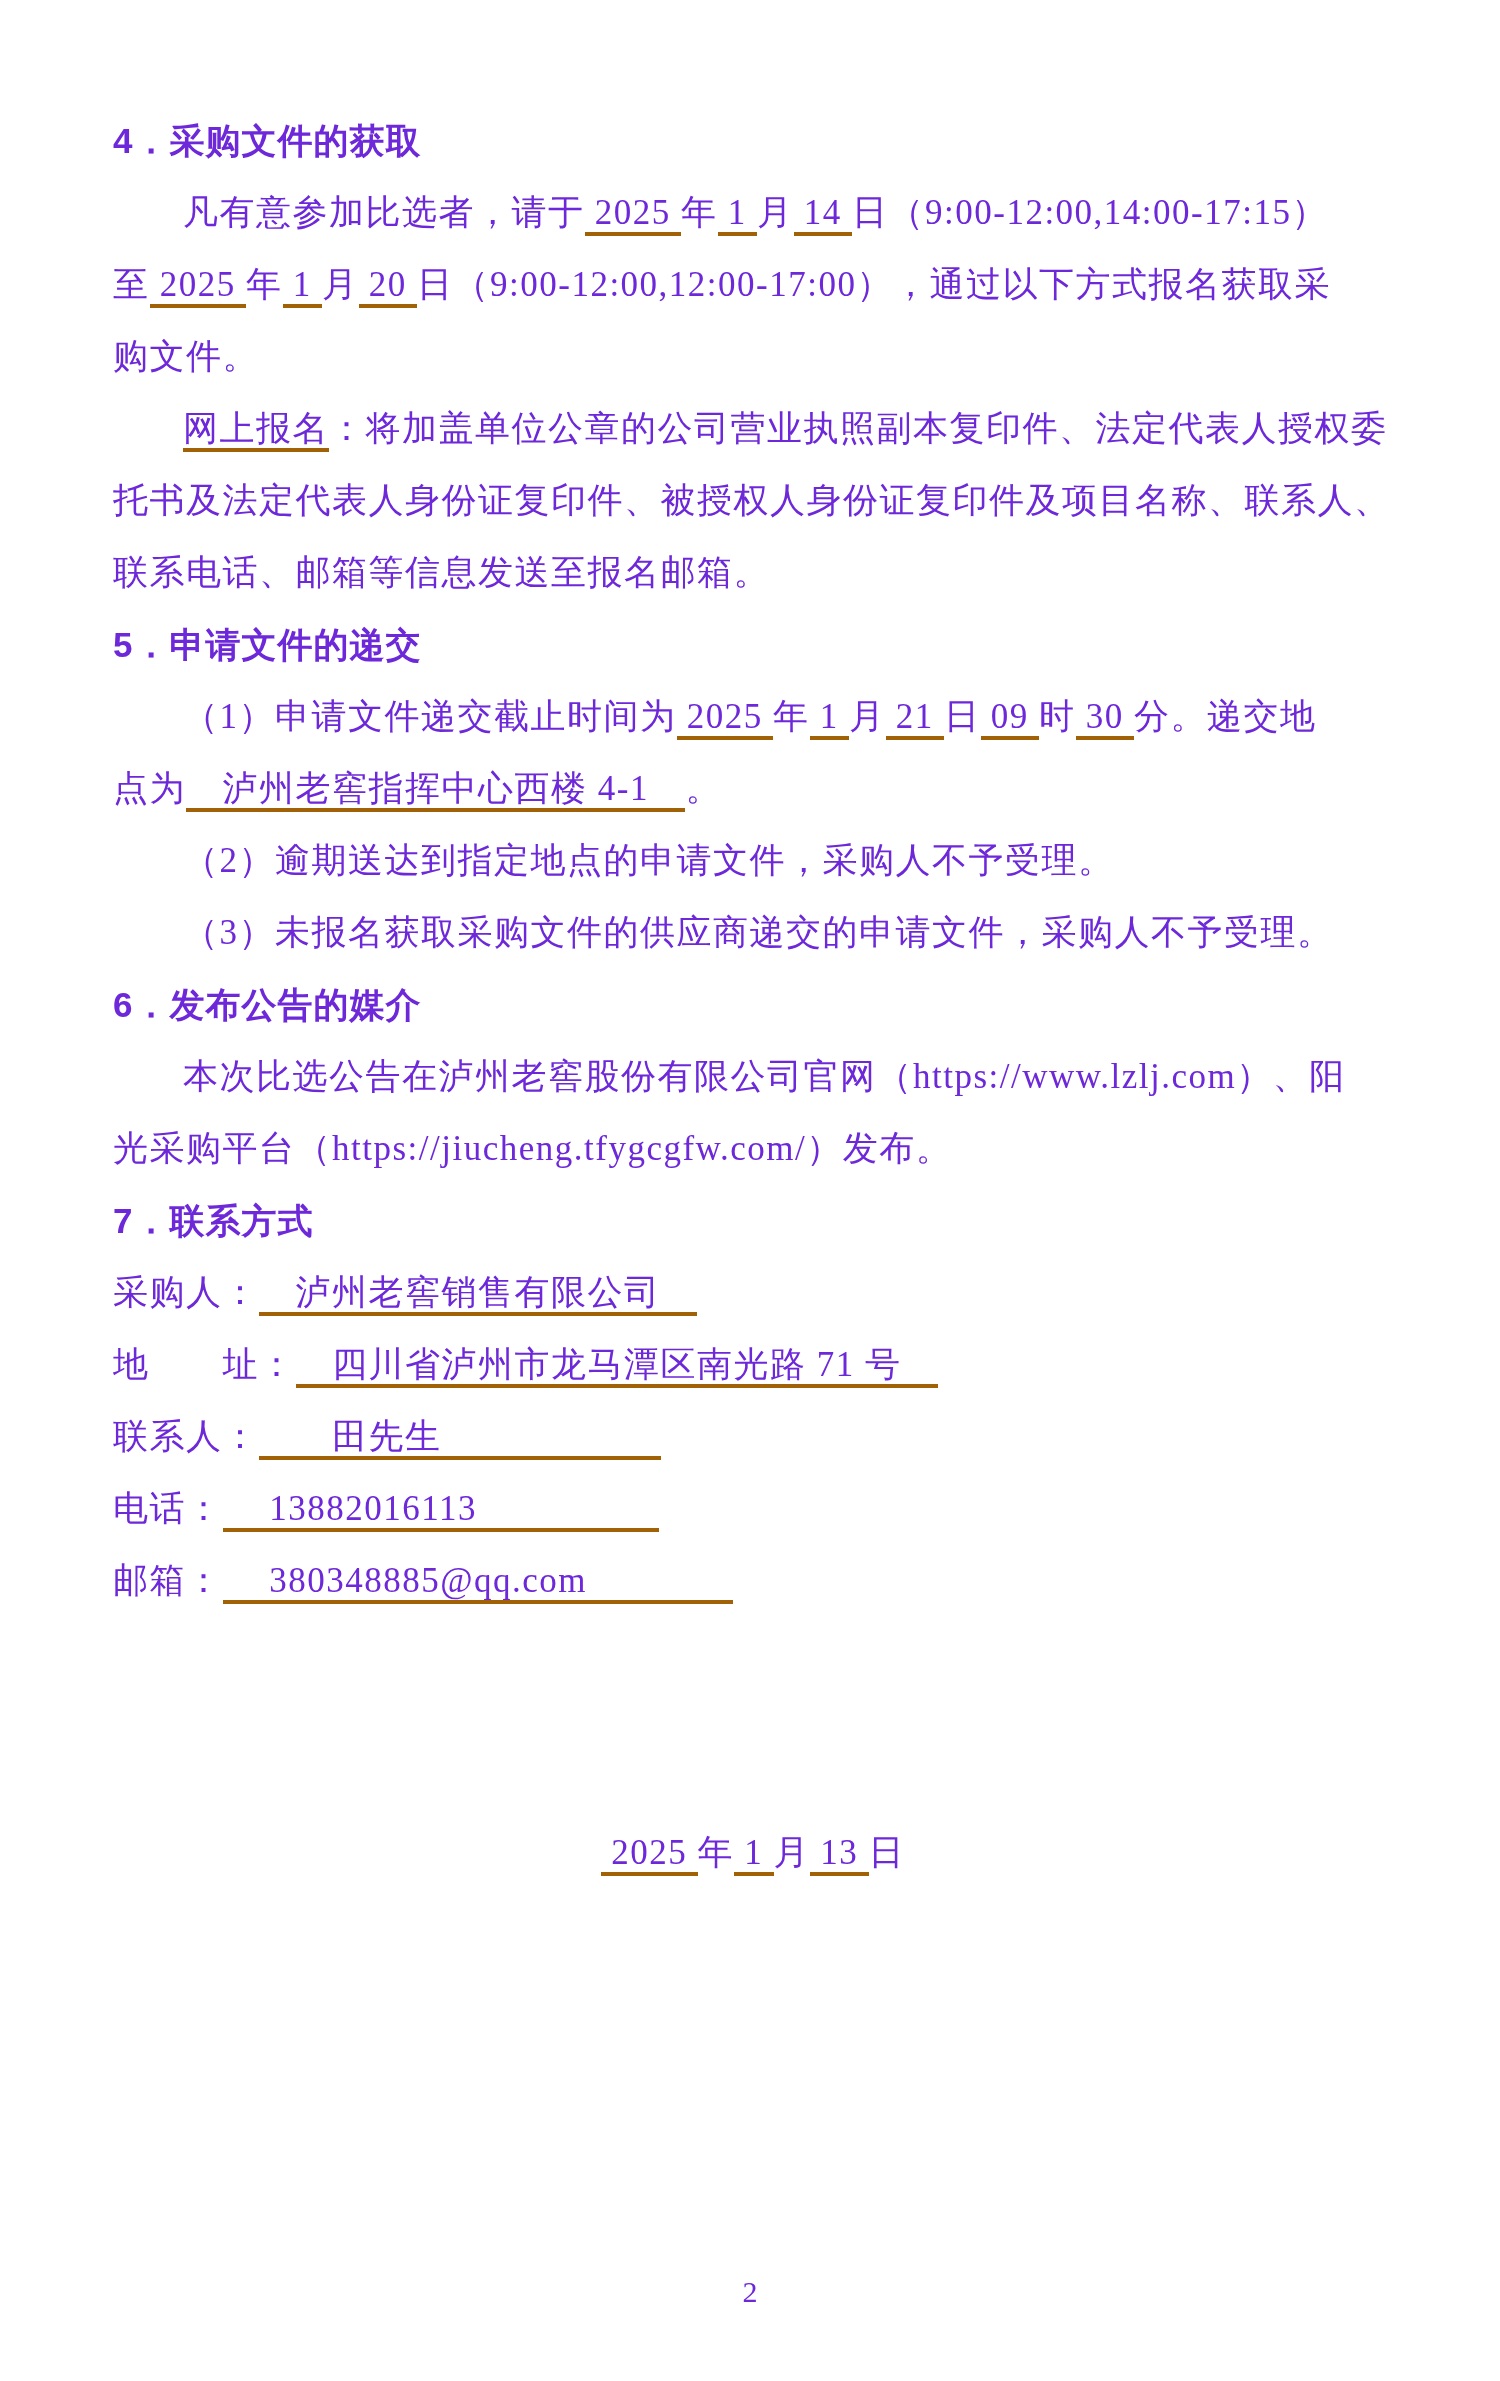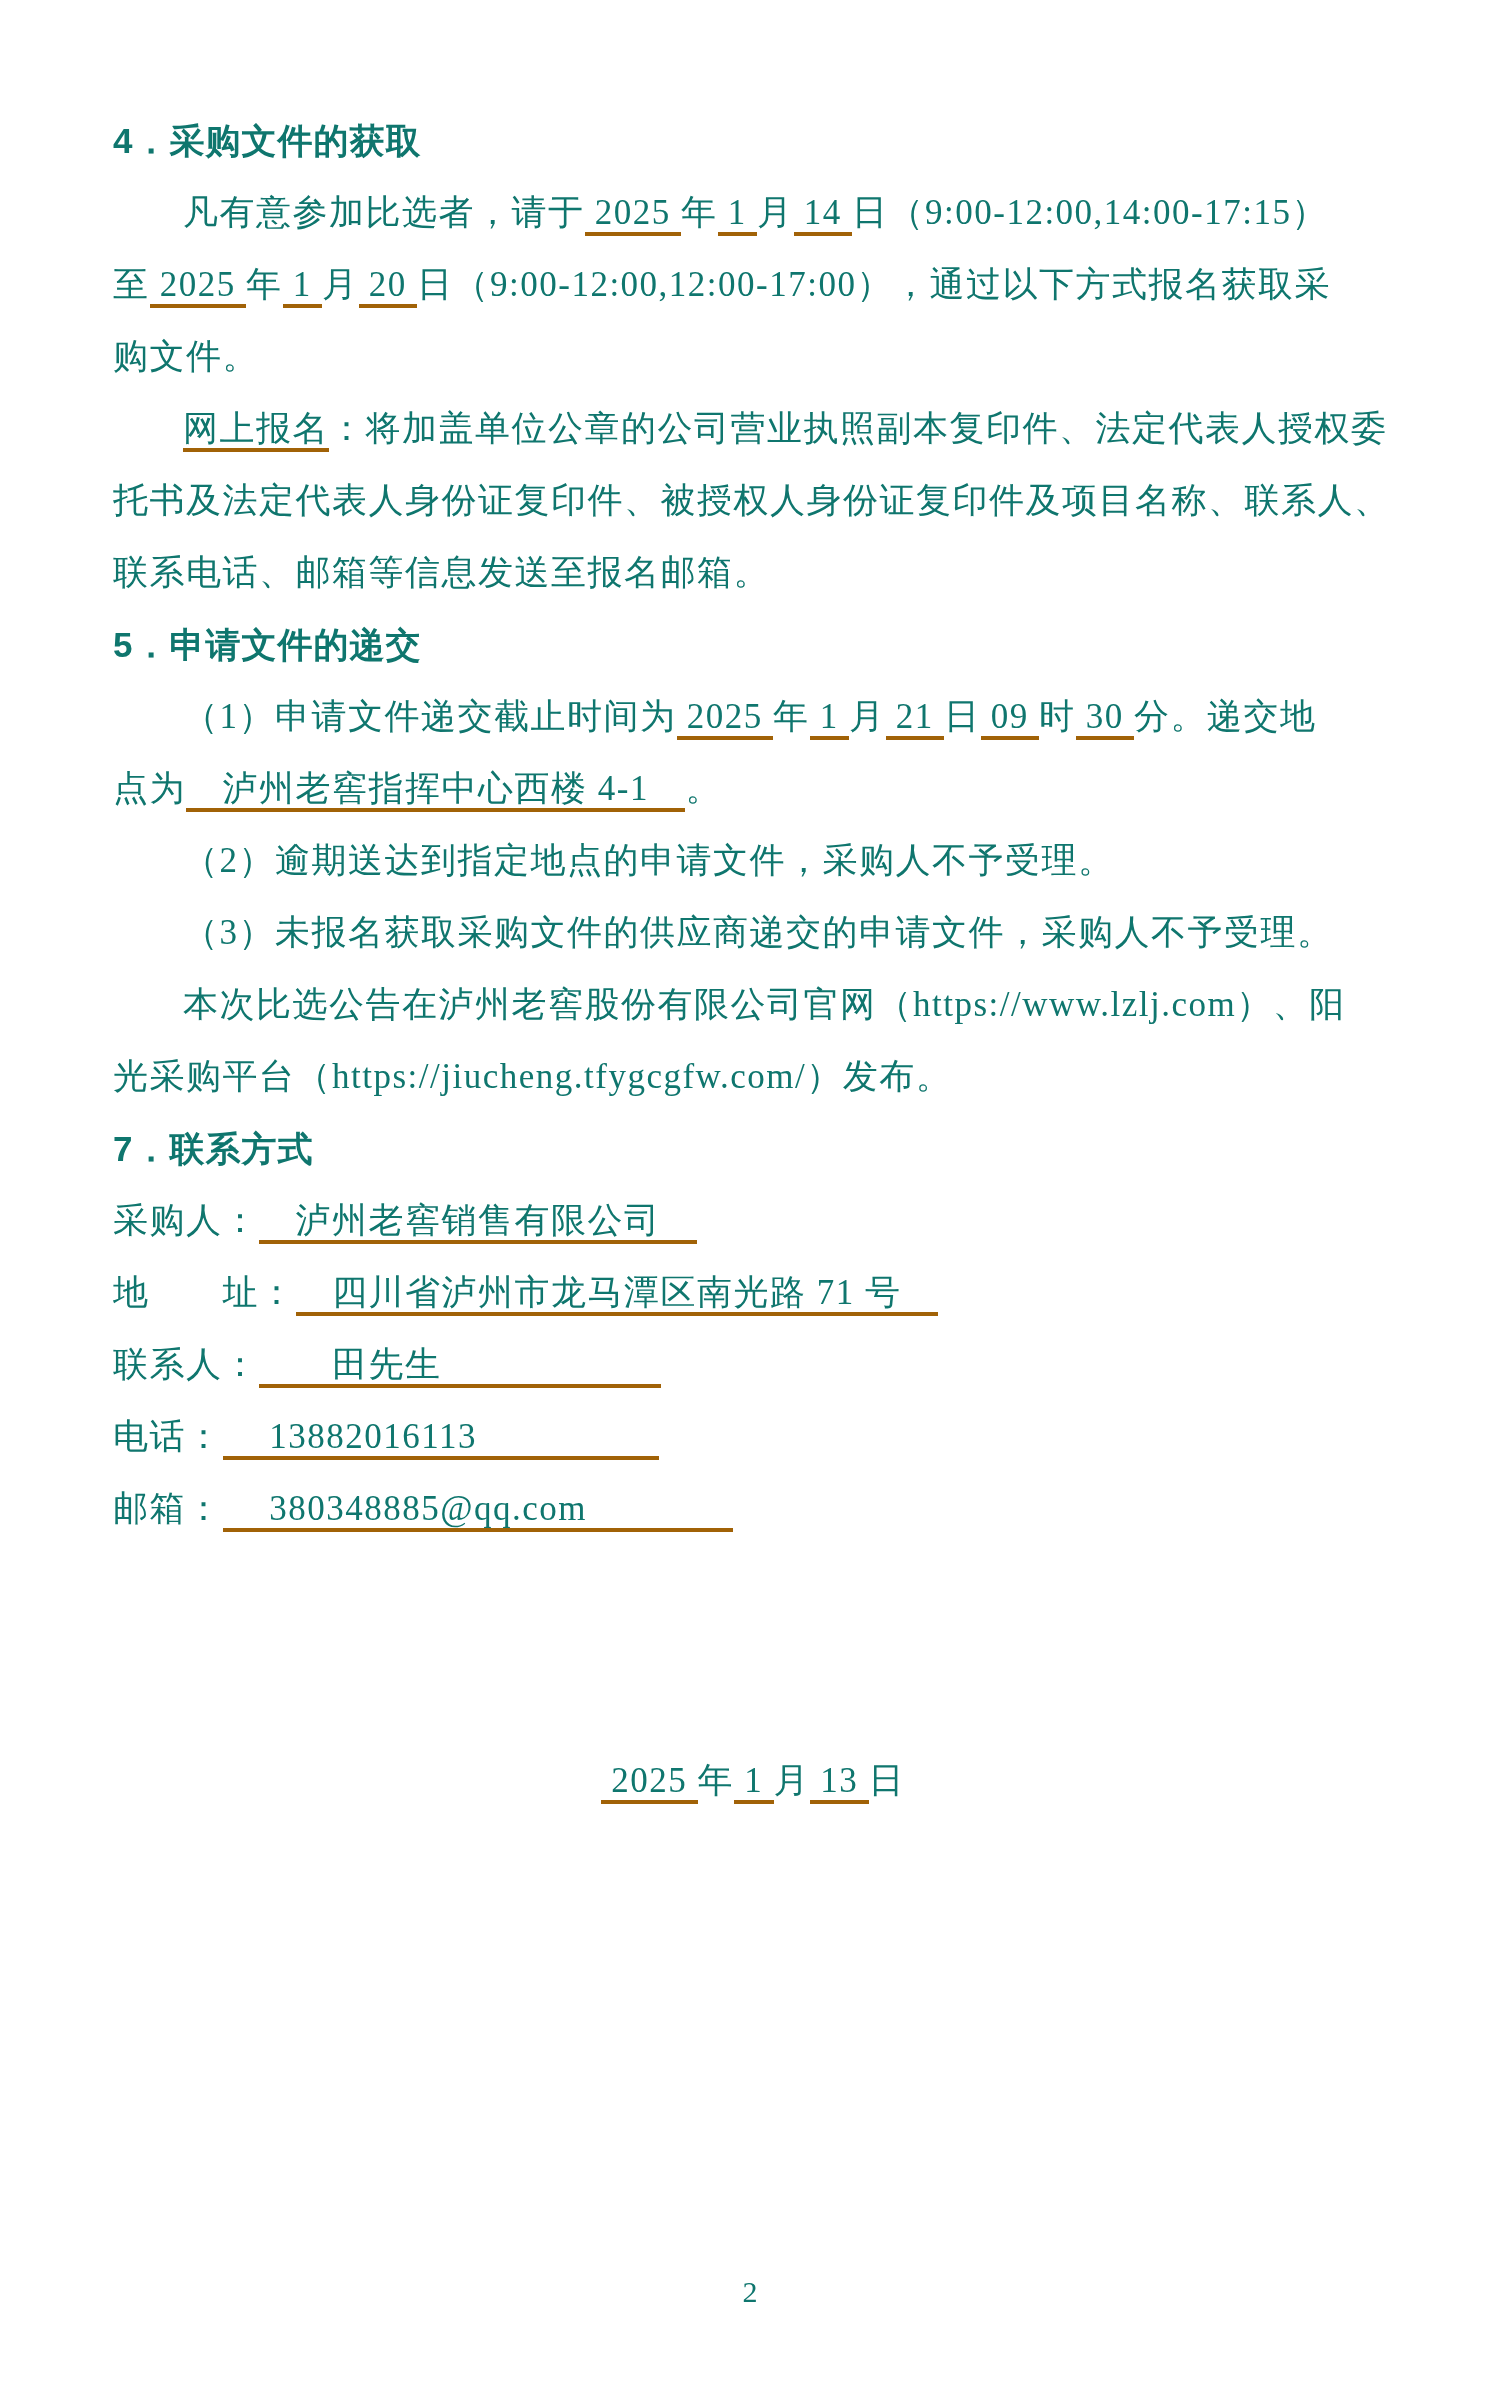--- a/index.html
+++ b/index.html
@@ -5,21 +5,21 @@
   html, body {
     margin: 0;
     padding: 0;
     background: #ffffff;
   }
   .page {
     position: relative;
     width: 1500px;
     height: 2381px;
     background: #ffffff;
-    color: #0f766e;
+    color: #6d28d9;
     font-family: "Liberation Serif", "DejaVu Serif", serif;
     overflow: hidden;
   }
   .content {
     position: absolute;
     left: 113px;
     top: 105px;
     width: 1280px;
     font-size: 35px;
     letter-spacing: 1.5px;
@@ -68,20 +68,21 @@
       <div class="line"><span class="seg">至</span><span class="seg u"> 2025 </span><span class="seg">年</span><span class="seg u"> 1 </span><span class="seg">月</span><span class="seg u"> 20 </span><span class="seg">日（9:00-12:00,12:00-17:00），通过以下方式报名获取采</span></div>
       <div class="line"><span class="seg">购文件。</span></div>
       <div class="line indent"><span class="seg u">网上报名</span><span class="seg">：将加盖单位公章的公司营业执照副本复印件、法定代表人授权委</span></div>
       <div class="line"><span class="seg">托书及法定代表人身份证复印件、被授权人身份证复印件及项目名称、联系人、</span></div>
       <div class="line"><span class="seg">联系电话、邮箱等信息发送至报名邮箱。</span></div>
       <div class="line heading"><span class="seg">5．申请文件的递交</span></div>
       <div class="line indent"><span class="seg">（1）申请文件递交截止时间为</span><span class="seg u"> 2025 </span><span class="seg">年</span><span class="seg u"> 1 </span><span class="seg">月</span><span class="seg u"> 21 </span><span class="seg">日</span><span class="seg u"> 09 </span><span class="seg">时</span><span class="seg u"> 30 </span><span class="seg">分。递交地</span></div>
       <div class="line"><span class="seg">点为</span><span class="seg u">　泸州老窖指挥中心西楼 4-1　</span><span class="seg">。</span></div>
       <div class="line indent"><span class="seg">（2）逾期送达到指定地点的申请文件，采购人不予受理。</span></div>
       <div class="line indent"><span class="seg">（3）未报名获取采购文件的供应商递交的申请文件，采购人不予受理。</span></div>
+      <div class="line heading"><span class="seg">6．发布公告的媒介</span></div>
       <div class="line indent"><span class="seg">本次比选公告在泸州老窖股份有限公司官网（https://www.lzlj.com）、阳</span></div>
       <div class="line"><span class="seg">光采购平台（https://jiucheng.tfygcgfw.com/）发布。</span></div>
       <div class="line heading"><span class="seg">7．联系方式</span></div>
       <div class="line"><span class="seg">采购人：</span><span class="seg u">　泸州老窖销售有限公司　</span></div>
       <div class="line"><span class="seg">地　　址：</span><span class="seg u">　四川省泸州市龙马潭区南光路 71 号　</span></div>
       <div class="line"><span class="seg">联系人：</span><span class="seg u">　　田先生　　　　　　</span></div>
       <div class="line"><span class="seg">电话：</span><span class="seg u">　 13882016113　　　　　</span></div>
       <div class="line"><span class="seg">邮箱：</span><span class="seg u">　 380348885@qq.com　　　　</span></div>
       <div class="spacer"></div>
       <div class="line date"><span class="seg u"> 2025 </span><span class="seg">年</span><span class="seg u"> 1 </span><span class="seg">月</span><span class="seg u"> 13 </span><span class="seg">日</span></div>

